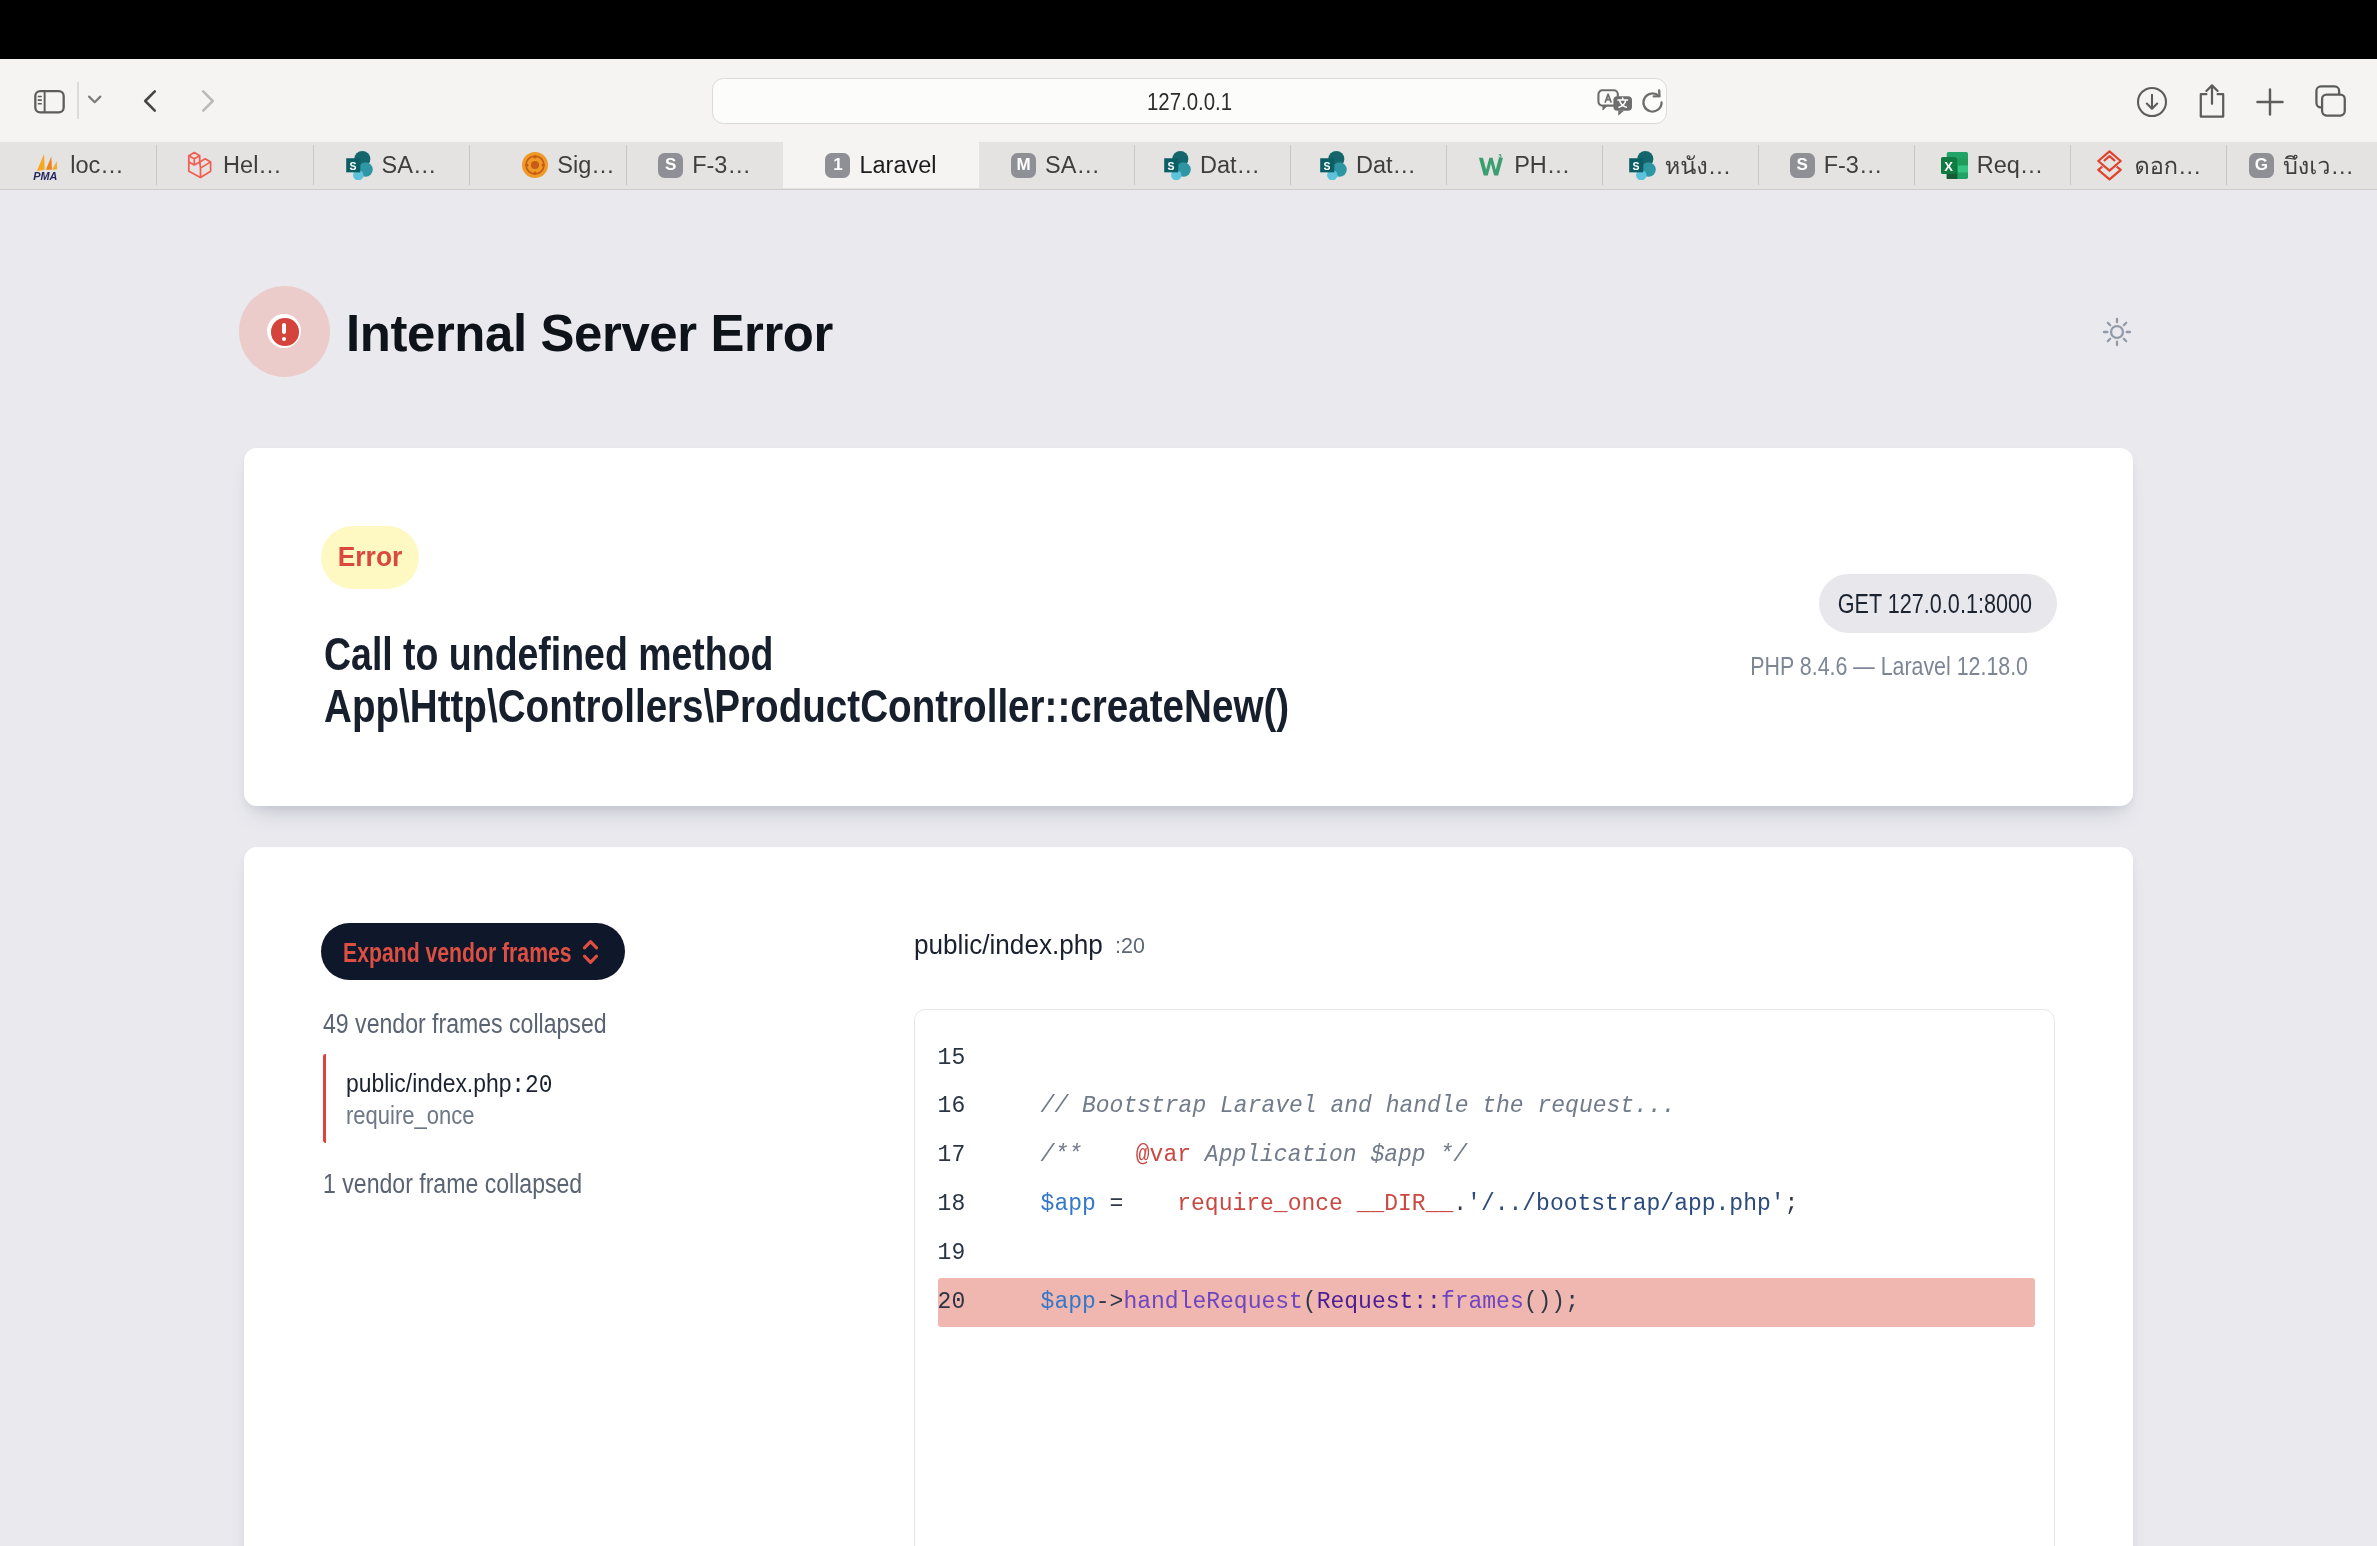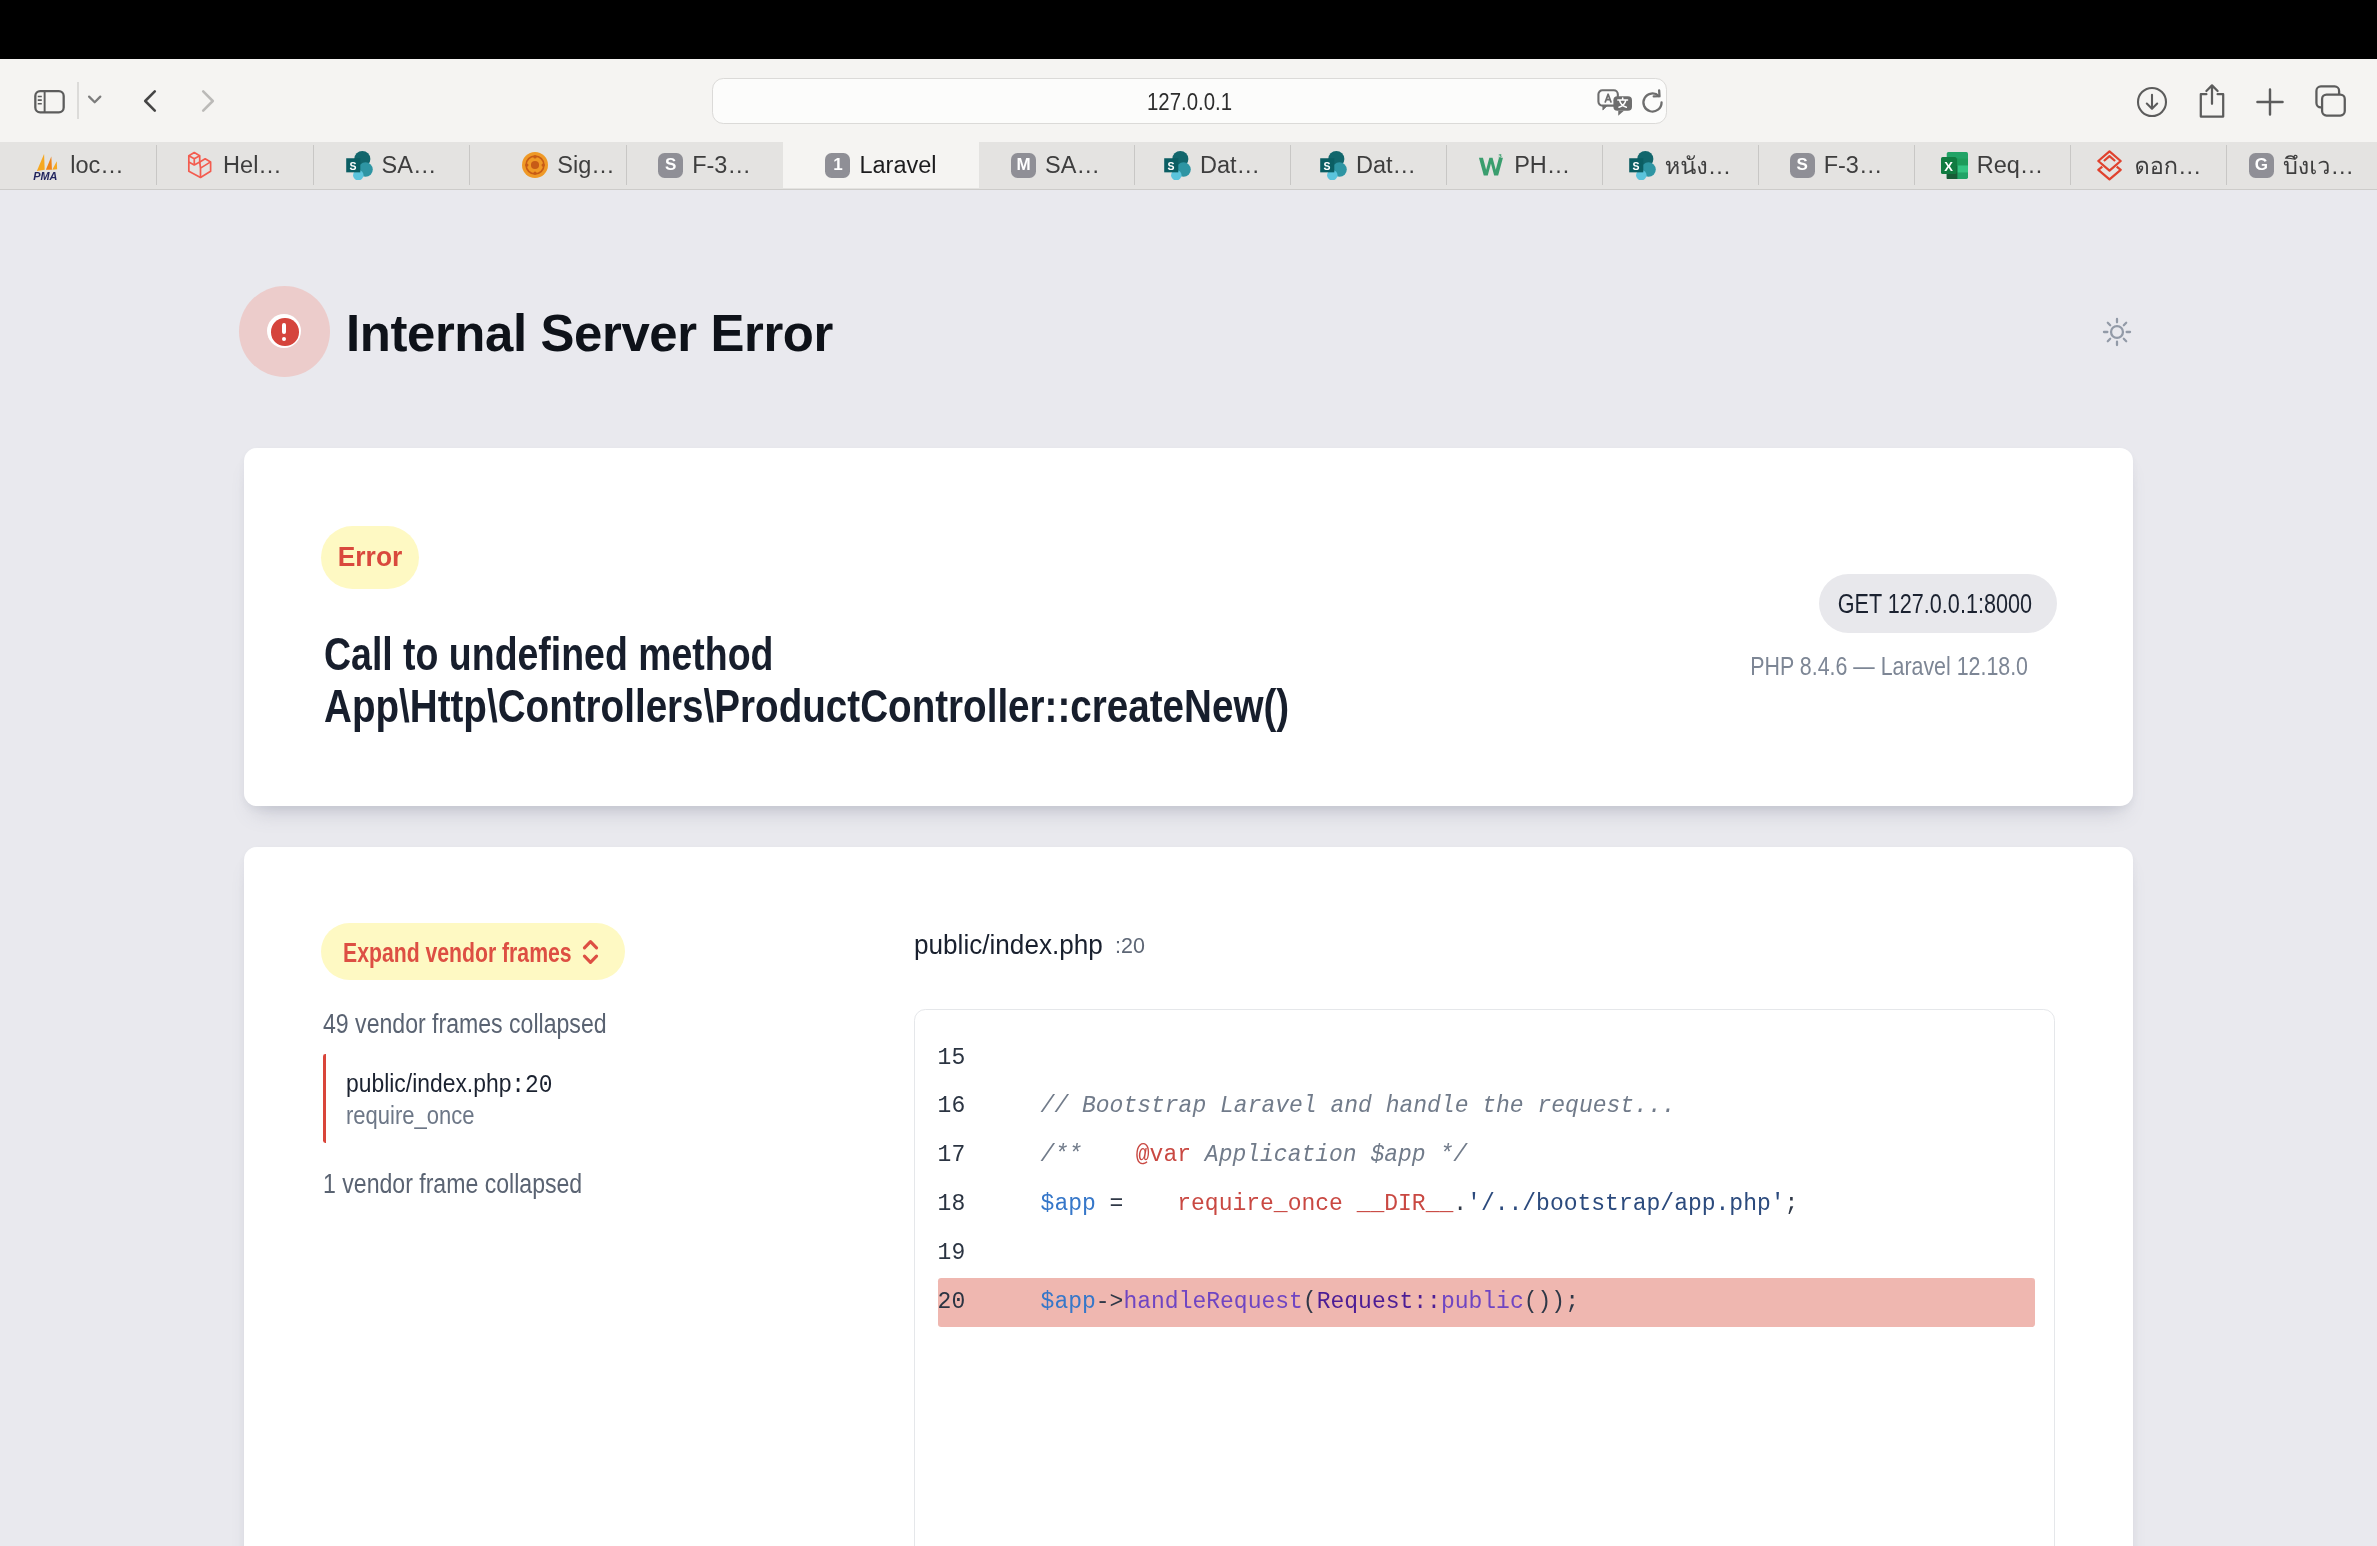--- a/index.html
+++ b/index.html
@@ -25,21 +25,21 @@
 #card2 { top:847px; height:760px; }
 .badge { position:absolute; border-radius:808px; background:#fef9c3; }
 #errbadge { left:321px; top:526px; width:98px; height:63px; }
 #errbadge span { position:absolute; left:0; top:16px; width:98px; text-align:center; font-size:27px; font-weight:bold; color:#d9493d; transform:scaleX(0.979); transform-origin:center top; }
 #getpill { left:1819px; top:574px; width:238px; height:59px; background:#e8e8ec; border-radius:808px; }
 #getpill span { position:absolute; left:-4.9px; top:14.6px; width:238px; text-align:center; font-size:27px; color:#1b2230; white-space:nowrap; transform:scaleX(0.8); transform-origin:center top; }
 #headline { left:324px; top:628px; font-size:47px; font-weight:bold; color:#171e2c; line-height:52px; }
 #headline div { transform-origin:left top; white-space:nowrap; }
 #version { left:1219px; top:652px; width:809px; text-align:right; font-size:25px; color:#7d8695; transform:scaleX(0.855); transform-origin:right top; }
 
-#expandpill { left:321px; top:923px; width:304px; height:57px; background:#fef9c3; border-radius:808px; }
+#expandpill { left:321px; top:923px; width:304px; height:57px; background:#0f172a; border-radius:808px; }
 #expandpill span { position:absolute; left:22px; top:13.7px; font-size:27.5px; font-weight:bold; color:#dd4f43; white-space:nowrap; transform:scaleX(0.771); transform-origin:left top; }
 #collapsed49 { left:323px; top:1009px; font-size:27px; color:#5a6372; transform:scaleX(0.855); transform-origin:left top; white-space:nowrap; }
 #framebox { left:323px; top:1054px; width:551px; height:89px; background:#ffffff; border-left:3.2px solid #d9453a; border-radius:2.4px 9.7px 9.7px 2.4px; }
 #framebox .l1 { position:absolute; left:20px; top:13.7px; font-size:26px; color:#1b2230; }
 #framebox .l1 b { font-weight:normal; transform:scaleX(0.88); transform-origin:left top; display:inline-block; }
 #framebox .l2 { position:absolute; left:20px; top:47px; font-size:25px; color:#6d7787; transform:scaleX(0.88); transform-origin:left top; }
 #collapsed1 { left:323px; top:1169px; font-size:27px; color:#5a6372; transform:scaleX(0.855); transform-origin:left top; white-space:nowrap; }
 
 #codehead { left:914px; top:929px; font-size:27.5px; color:#19202e; }
 #codepanel { left:914px; top:1009px; width:1141px; height:598px; background:#fff; border:1.6px solid #e5e7ea; border-radius:11.3px; }
@@ -292,15 +292,15 @@
 </div>
 <div id="collapsed1" class="abs">1 vendor frame collapsed</div>
 
 <div id="codehead" class="abs"><span style="transform:scaleX(0.95); transform-origin:left top; display:inline-block;">public/index.php</span><span style="position:absolute; left:201px; top:4px; font-size:22.6px; color:#5d6675; transform:scaleX(0.95); transform-origin:left top;">:20</span></div>
 <div id="codepanel" class="abs">
   <div class="crow" style="top:23.5px;"><span class="ln">15</span></div>
   <div class="crow" style="top:72px;"><span class="ln">16</span><span class="cd tok-c">// Bootstrap Laravel and handle the request...</span></div>
   <div class="crow" style="top:121px;"><span class="ln">17</span><span class="cd"><span class="tok-c">/** </span><span class="tok-r">@var</span><span class="tok-c"> Application $app */</span></span></div>
   <div class="crow" style="top:170px;"><span class="ln">18</span><span class="cd"><span class="tok-b">$app</span><span class="tok-d"> = </span><span class="tok-r">require_once __DIR__</span><span class="tok-d">.</span><span class="tok-s">'/../bootstrap/app.php'</span><span class="tok-d">;</span></span></div>
   <div class="crow" style="top:219px;"><span class="ln">19</span></div>
-  <div class="crow hl" style="top:268px;"><span class="ln">20</span><span class="cd"><span class="tok-b">$app</span><span class="tok-d">-&gt;</span><span class="tok-p">handleRequest</span><span class="tok-d">(</span><span class="tok-q">Request</span><span class="tok-q">::</span><span class="tok-p">public</span><span class="tok-d">());</span></span></div>
+  <div class="crow hl" style="top:268px;"><span class="ln">20</span><span class="cd"><span class="tok-b">$app</span><span class="tok-d">-&gt;</span><span class="tok-p">handleRequest</span><span class="tok-d">(</span><span class="tok-q">Request</span><span class="tok-q">::</span><span class="tok-p">frames</span><span class="tok-d">());</span></span></div>
 </div>
 
 
 </body></html>

